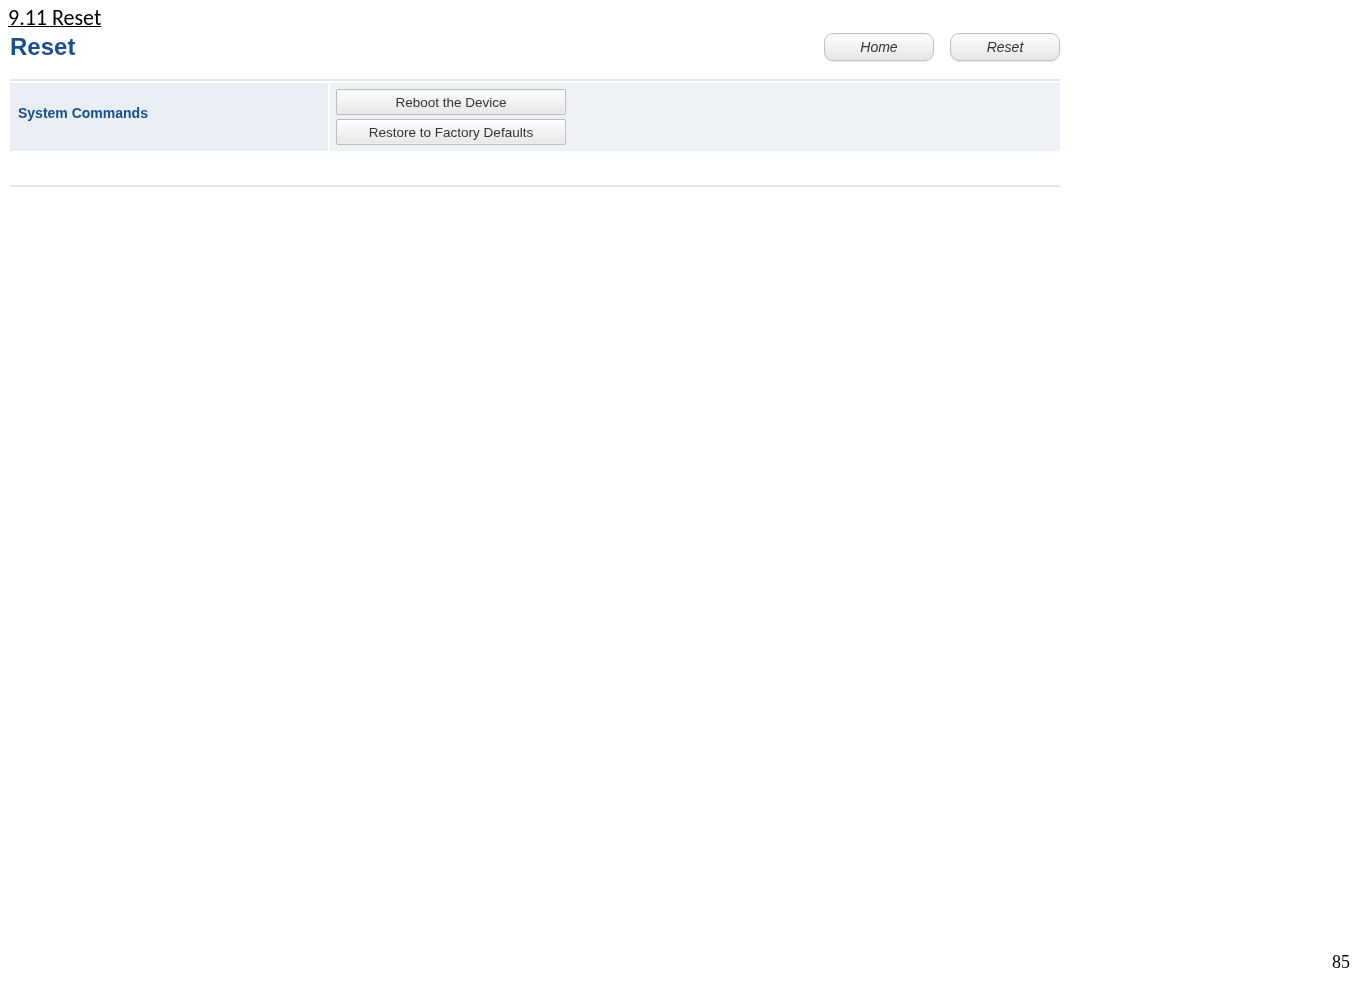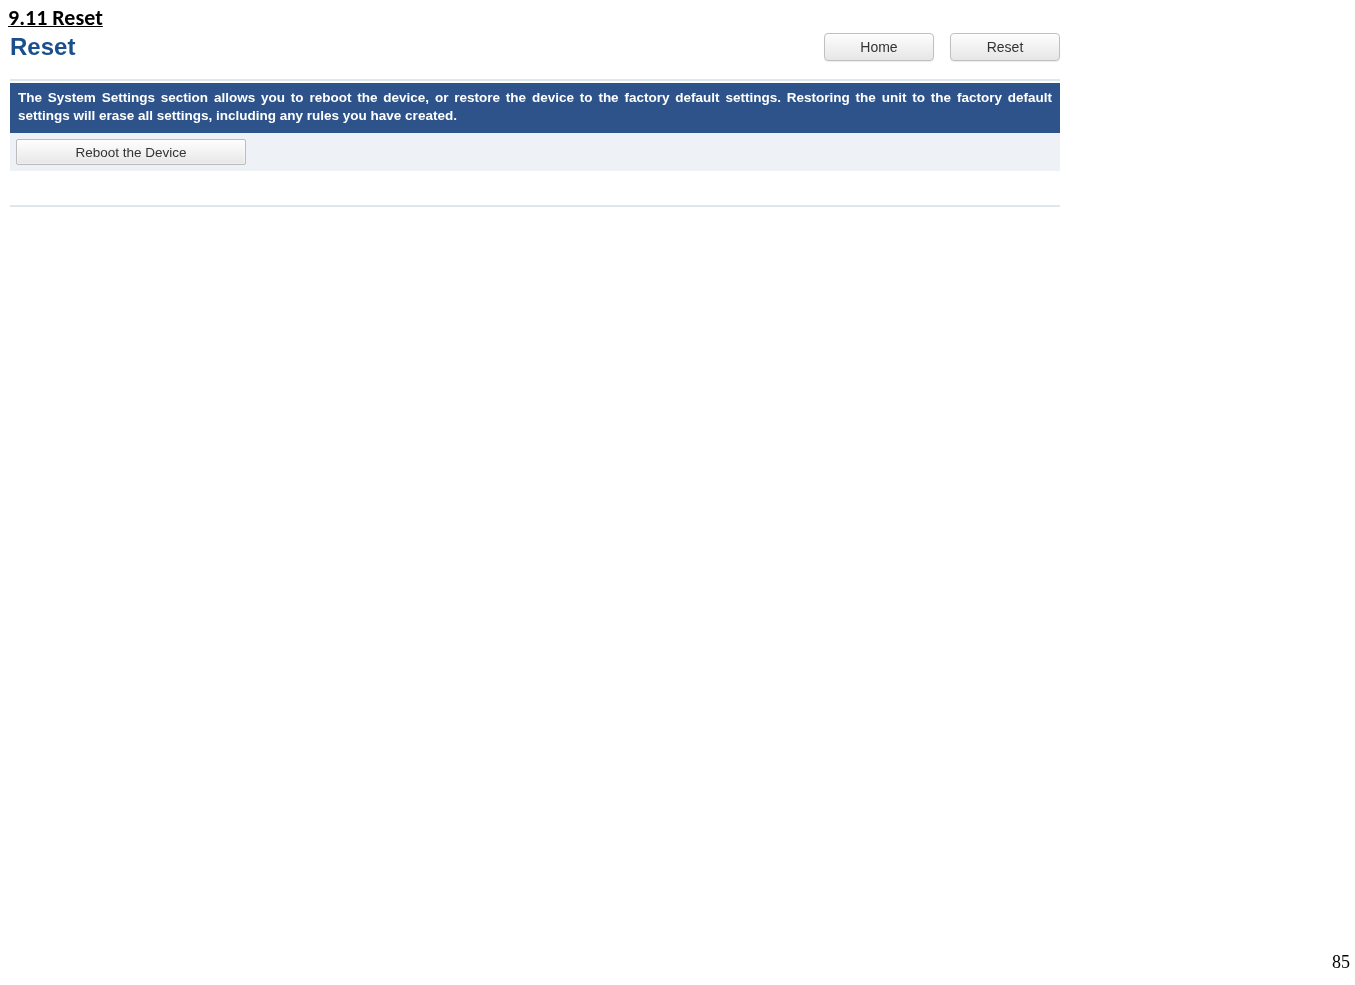--- a/index.html
+++ b/index.html
@@ -9,21 +9,21 @@
     background: #ffffff;
     color: #000;
     width: 1355px;
     height: 985px;
     position: relative;
   }
   .page {
     padding: 0 8px;
   }
   .section-heading {
-    font-weight: bold;
+    font-weight: normal;
     font-size: 22px;
     margin: 4px 0 2px 0;
     text-decoration: underline;
     text-decoration-thickness: 1px;
   }
   .intro-line {
     font-size: 20px;
     margin: 6px 0 20px 0;
   }
   .intro-line .bold {
@@ -47,26 +47,27 @@
   }
   .top-buttons {
     display: flex;
     gap: 16px;
   }
   .nav-btn {
     width: 110px;
     height: 28px;
     background: linear-gradient(#fdfdfd, #e6e6e6);
     border: 1px solid #c0c0c0;
-    border-radius: 4px;
+    border-radius: 9px;
     font-size: 14px;
     font-family: Arial, sans-serif;
     color: #333;
     cursor: pointer;
     box-shadow: 0 1px 1px rgba(0,0,0,0.08);
+    font-style: italic;
   }
   .hr-light {
     height: 2px;
     background: #dfe6ec;
     margin: 0 0 2px 0;
   }
   .info-bar {
     background: #2d538a;
     color: #ffffff;
     font-family: Arial, sans-serif;
@@ -134,26 +135,29 @@
     <div class="top-row">
       <div class="panel-title">Reset</div>
       <div class="top-buttons">
         <button class="nav-btn">Home</button>
         <button class="nav-btn">Reset</button>
       </div>
     </div>
 
     <div class="hr-light"></div>
 
-    <div class="info-bar">The System Settings section allows you to reboot the device, or restore the device to the factory default settings. Restoring the unit to the factory default settings will erase all settings, including any rules you have created.</div>
 
     <div class="cmd-table">
+      <div class="cmd-label-cell">System Commands</div>
       <div class="cmd-buttons-cell">
         <div class="row">
           <button class="action-btn">Reboot the Device</button>
+        </div>
+        <div class="row">
+          <button class="action-btn">Restore to Factory Defaults</button>
         </div>
       </div>
     </div>
 
     <div class="hr-bottom"></div>
   </div>
 </div>
 
 <div class="page-number">85</div>
 

